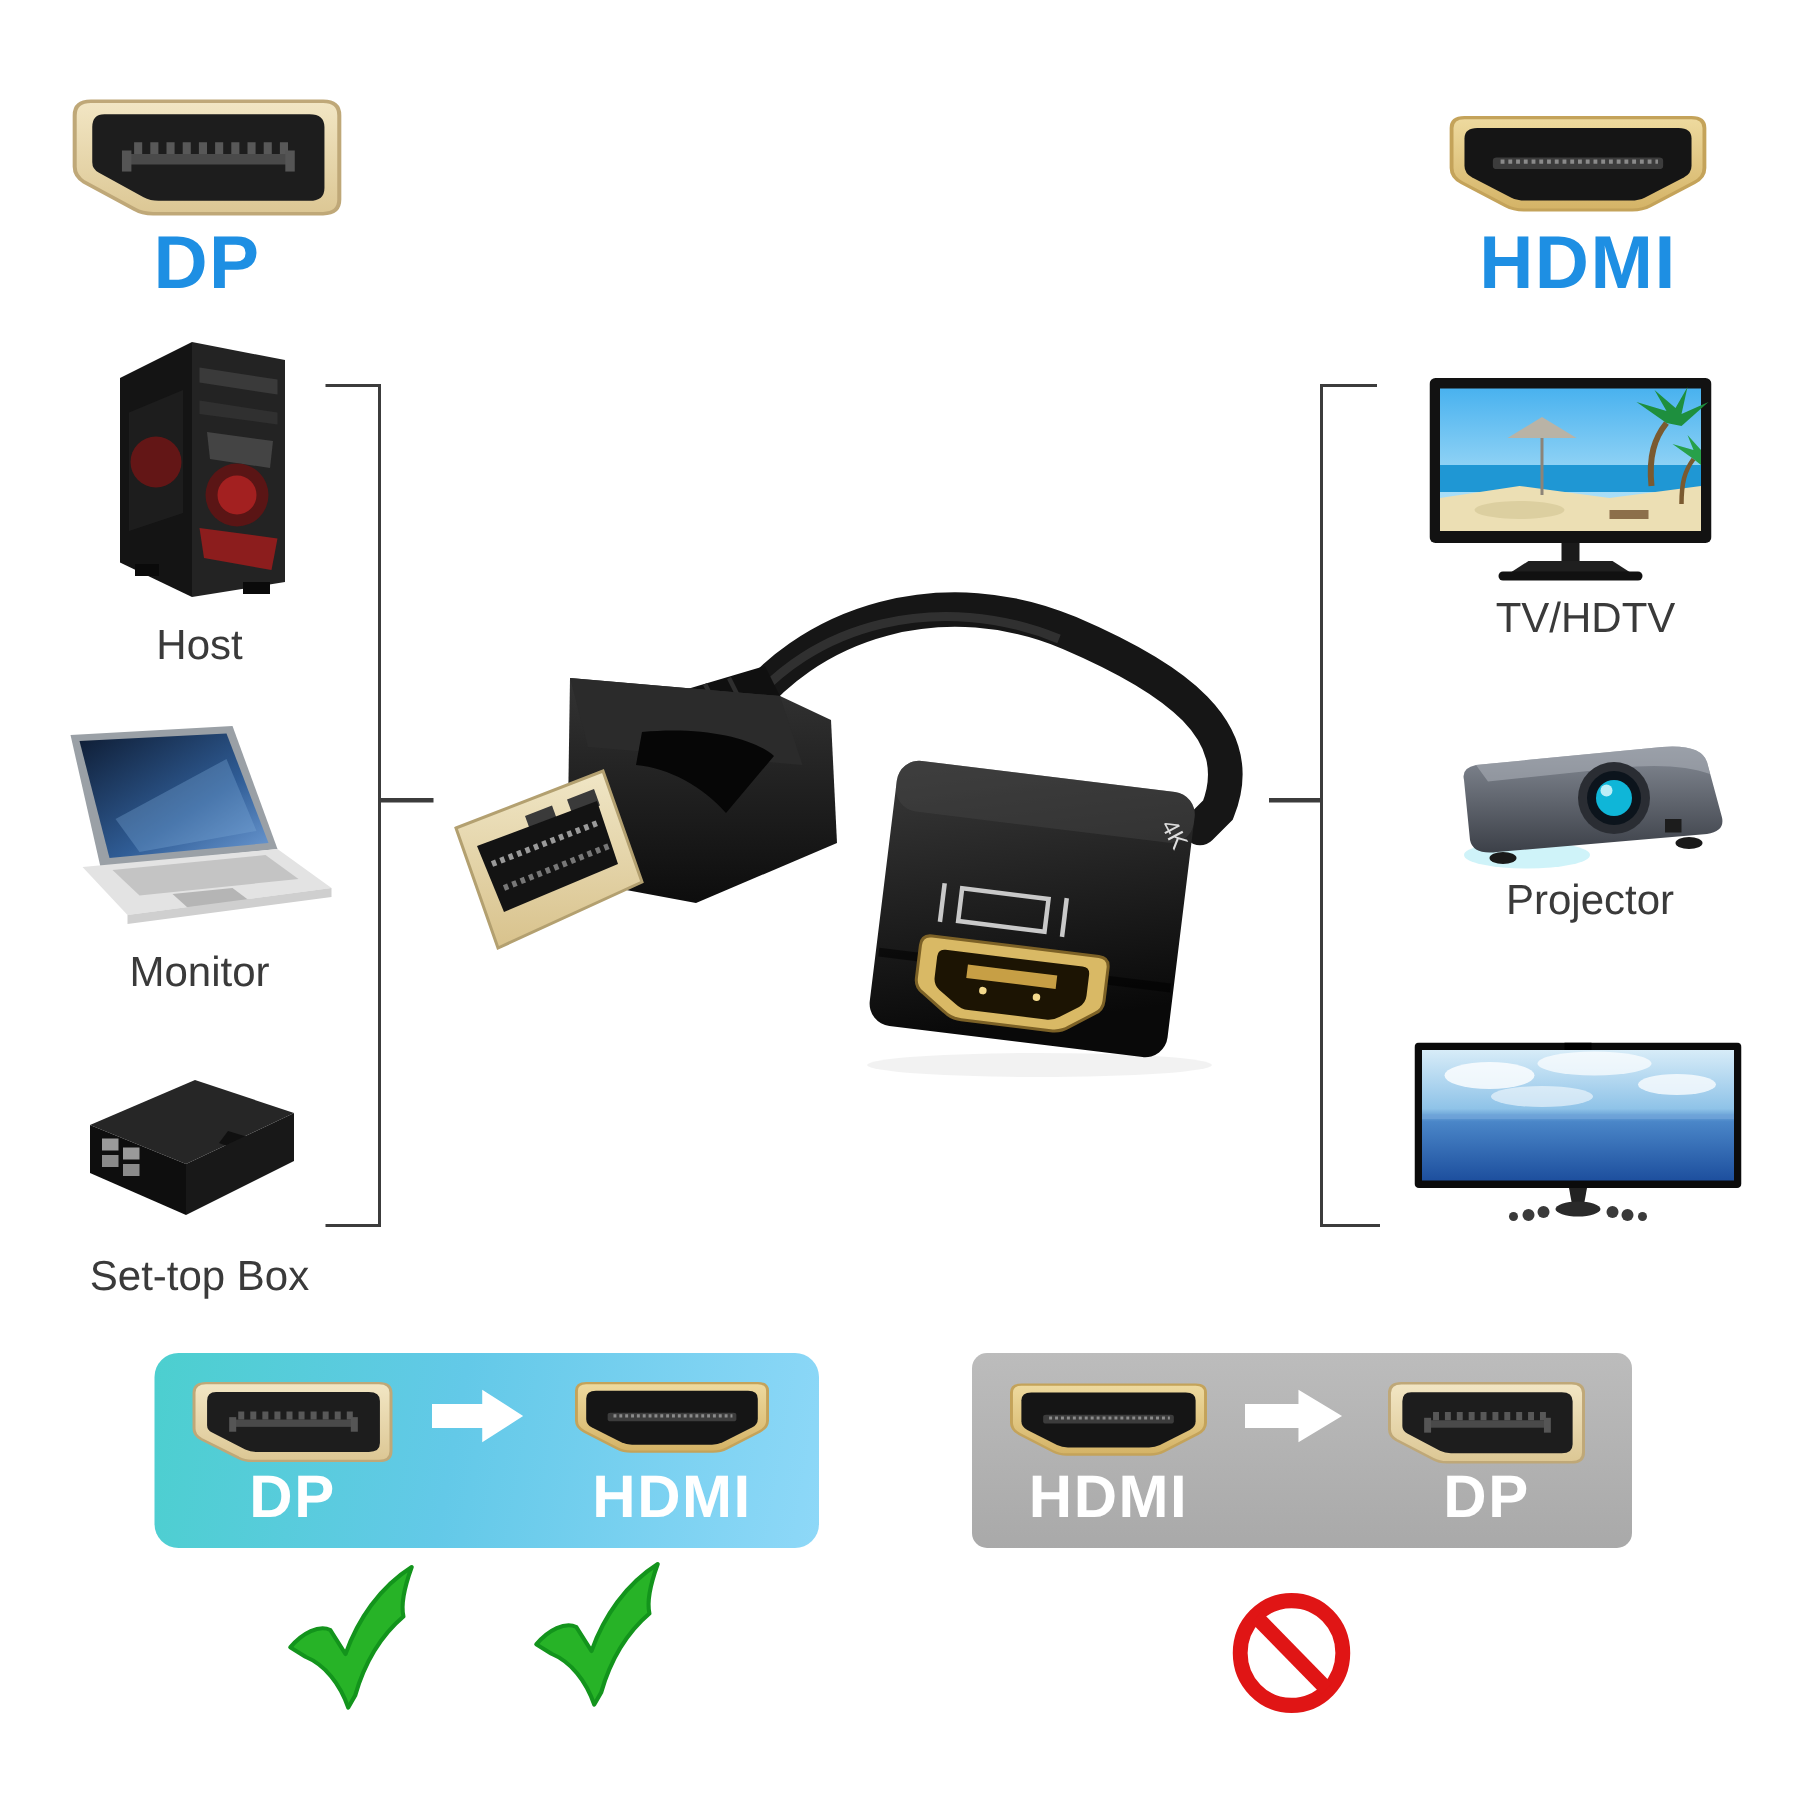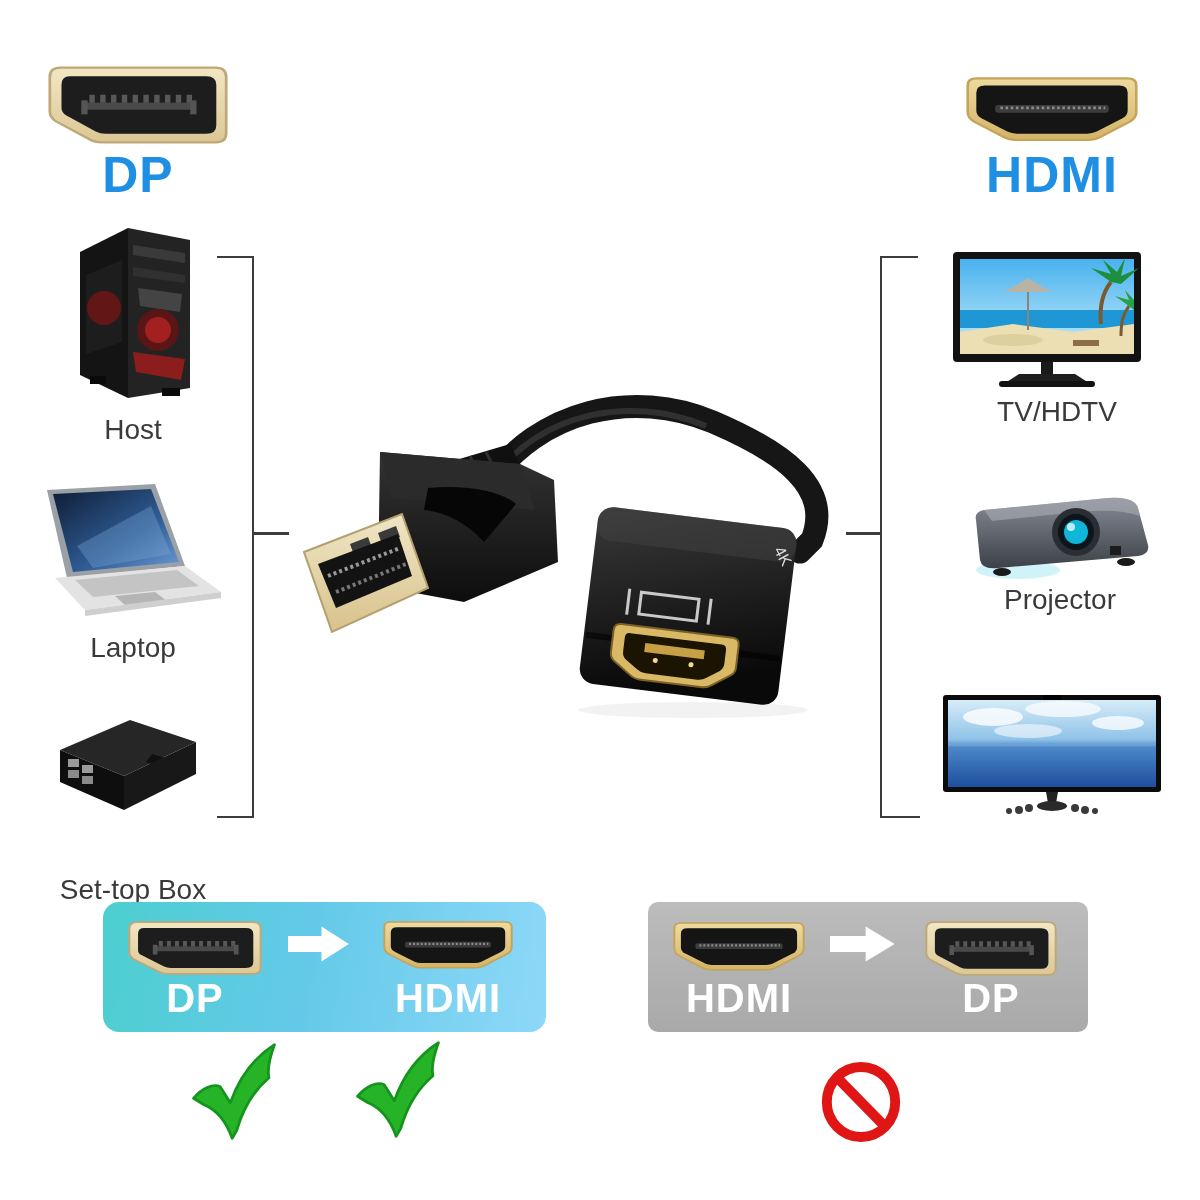--- a/index.html
+++ b/index.html
@@ -143,33 +143,33 @@
 
   <svg class="abs" style="left:33px;top:484px" width="195" height="140" viewBox="0 0 195 140">
     <polygon points="14,6 122,0 152,82 34,94" fill="#9aa0a6"></polygon>
     <polygon points="20,10 118,5 146,78 40,88" fill="url(#lapScr)"></polygon>
     <polygon points="44,62 118,22 138,70 60,84" fill="#7aa8d8" opacity="0.35"></polygon>
     <polygon points="22,94 152,82 188,108 52,126" fill="#e3e3e3"></polygon>
     <polygon points="42,96 144,86 166,102 60,113" fill="#c4c4c4"></polygon>
     <polygon points="82,112 122,108 134,117 92,121" fill="#b5b5b5"></polygon>
     <polygon points="52,126 188,108 188,114 52,132" fill="#cfcfcf"></polygon>
   </svg>
-  <div class="abs dev-label" style="left:38px;top:632px;width:190px">Laptop</div>
+  <div class="abs dev-label" style="left:38px;top:632px;width:190px">Monitor</div>
 
   <svg class="abs" style="left:48px;top:712px" width="158" height="105" viewBox="0 0 158 105">
     <polygon points="12,38 82,8 148,30 76,64" fill="#262626"></polygon>
     <polygon points="104,42 124,48 116,57 98,50" fill="#101010"></polygon>
     <polygon points="12,38 76,64 76,98 12,70" fill="#0e0e0e"></polygon>
     <polygon points="76,64 148,30 148,62 76,98" fill="#181818"></polygon>
     <rect x="20" y="47" width="11" height="8" fill="#9a9a9a"></rect>
     <rect x="34" y="53" width="11" height="8" fill="#9a9a9a"></rect>
     <rect x="20" y="58" width="11" height="8" fill="#8a8a8a"></rect>
     <rect x="34" y="64" width="11" height="8" fill="#8a8a8a"></rect>
   </svg>
-  <div class="abs dev-label" style="left:23px;top:874px;width:220px">Set-top Box</div>
+  <div class="abs dev-label" style="left:23px;top:835px;width:220px">Set-top Box</div>
 
   <svg class="abs" style="left:953px;top:252px" width="188" height="148" viewBox="0 0 188 148">
     <rect x="0" y="0" width="188" height="110" rx="4" fill="#121212"></rect>
     <rect x="7" y="7" width="174" height="95" fill="url(#skyGrad)"></rect>
     <rect x="7" y="58" width="174" height="18" fill="#1f97d4"></rect>
     <polygon points="7,102 7,80 60,72 120,80 181,72 181,102" fill="#ecdfb4"></polygon>
     <ellipse cx="60" cy="88" rx="30" ry="6" fill="#dccfa0"></ellipse>
     <polygon points="52,40 98,40 75,26" fill="#b9b3a6"></polygon>
     <rect x="74" y="40" width="2" height="38" fill="#8c8478"></rect>
     <path d="M148 72 C146 52 150 40 158 30" stroke="#7a5a30" stroke-width="4" fill="none"></path>

